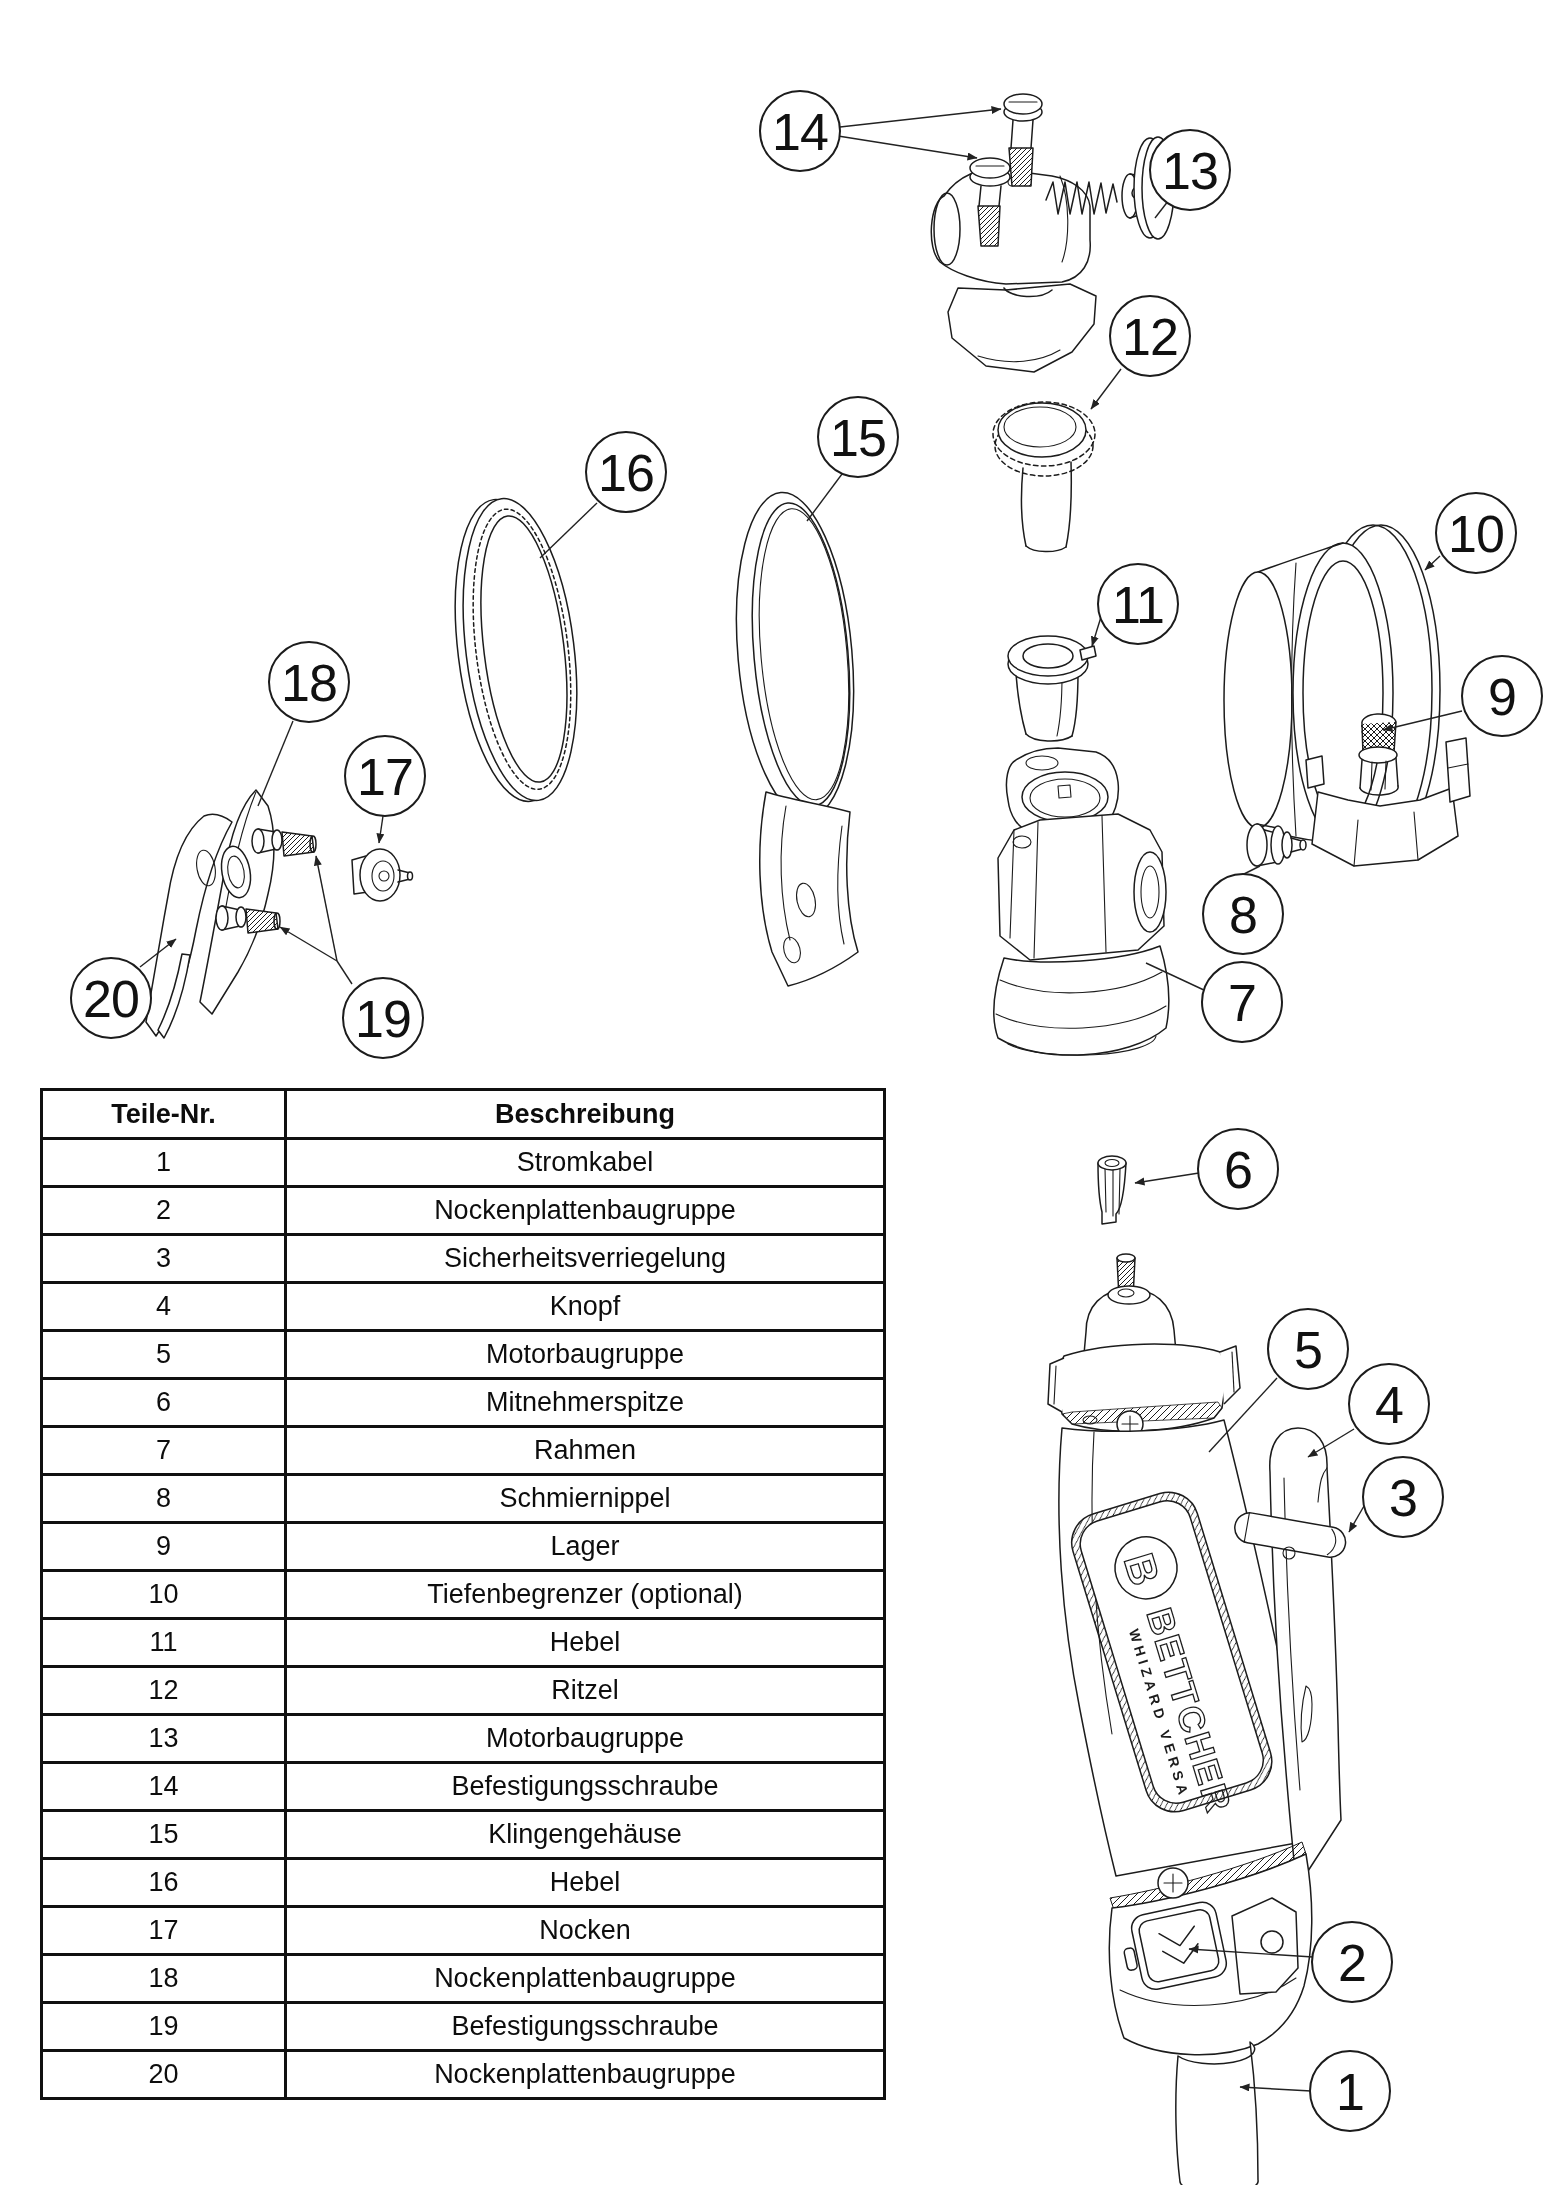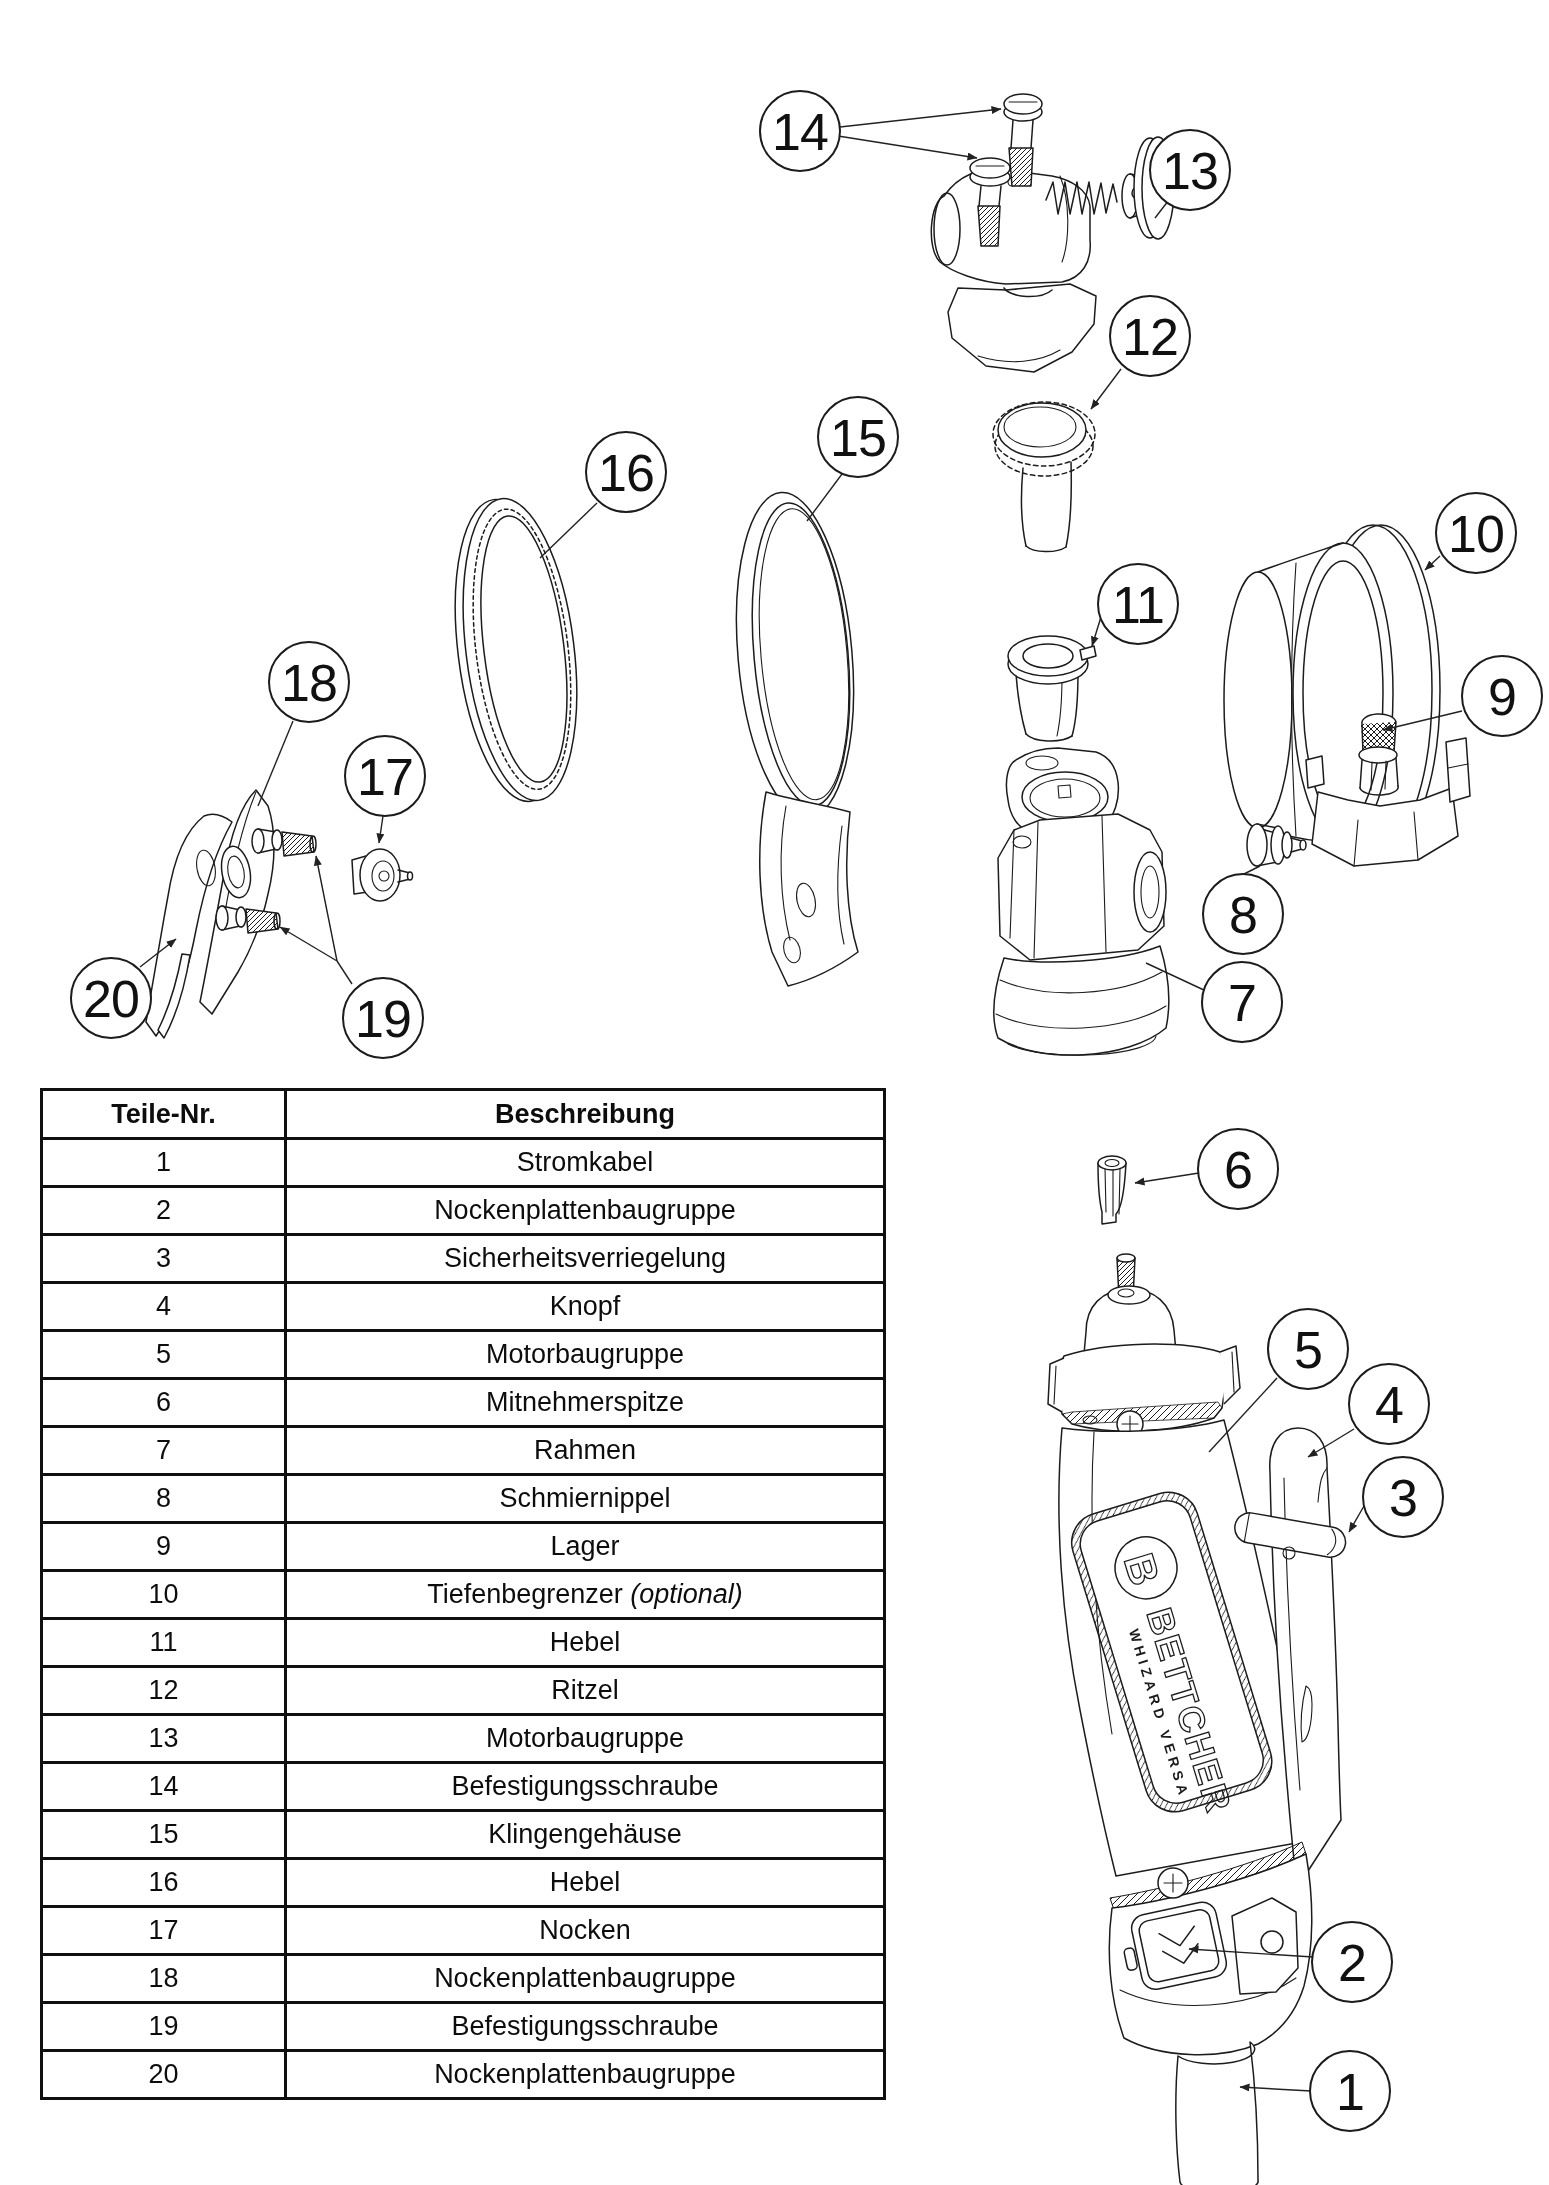--- a/index.html
+++ b/index.html
@@ -12,21 +12,21 @@
   .lead{fill:none;stroke:#222222;stroke-width:1.4;}
   .callout-circle{fill:#ffffff;stroke:#1c1c1c;stroke-width:2;}
   .callout-num{font-size:52px;fill:#111111;text-anchor:middle;letter-spacing:-1px;}
   .brandOutline{fill:none;stroke:#1c1c1c;stroke-width:1.3;font-weight:bold;}
   .parts-table{position:absolute;left:40px;top:1088px;width:846px;border-collapse:collapse;
                font-size:27px;color:#0d0d0d;table-layout:fixed;background:#fff;padding-left:13px;}
   .parts-table th,.parts-table td{border:3px solid #101010;text-align:center;vertical-align:middle;padding:0;}
   .parts-table th{height:46px;font-weight:700;}
   .parts-table td{height:45px;font-weight:400;}
   .col-nr{width:244px;}
-  .note{font-style:italic;}
+  .note{}
 </style>
 </head>
 <body>
 
 <div id="page">
 
 <svg width="1549" height="2185" viewBox="0 0 1549 2185">
   <defs>
     <marker id="arr" markerWidth="11" markerHeight="9" refX="9.5" refY="4" orient="auto" markerUnits="userSpaceOnUse">
       <path d="M0,0 L10,4 L0,8 Z" fill="#222222"></path>

